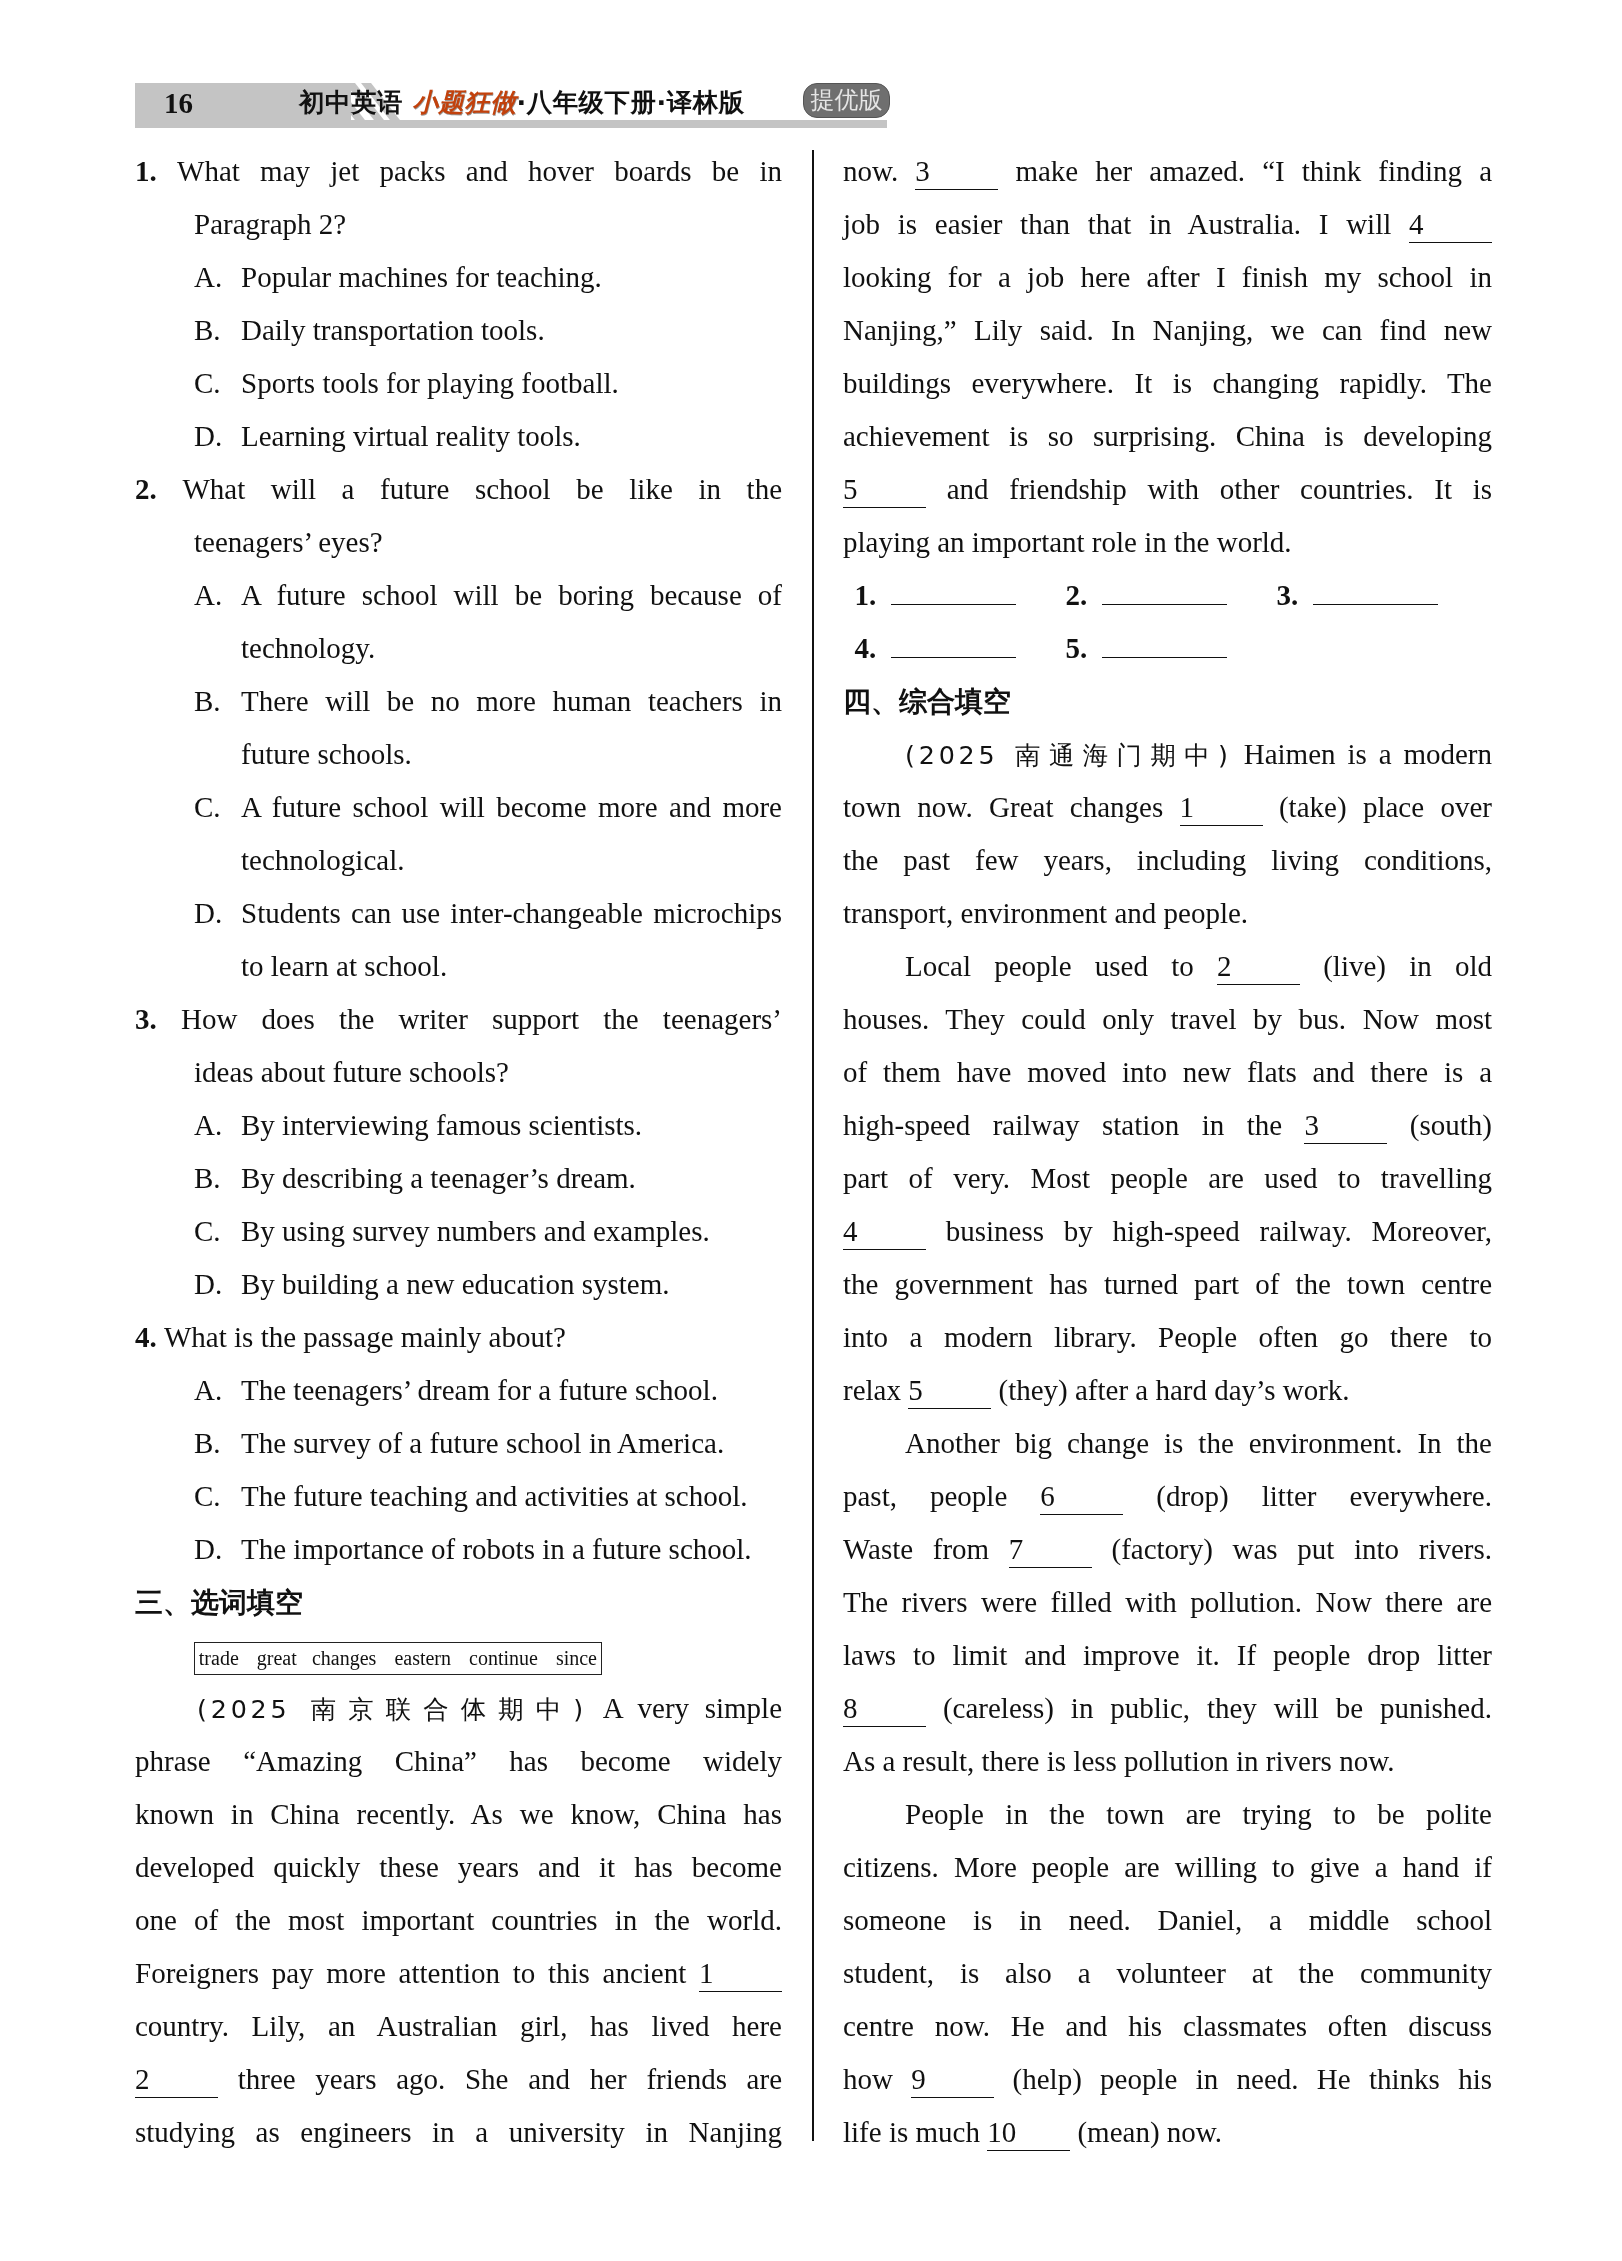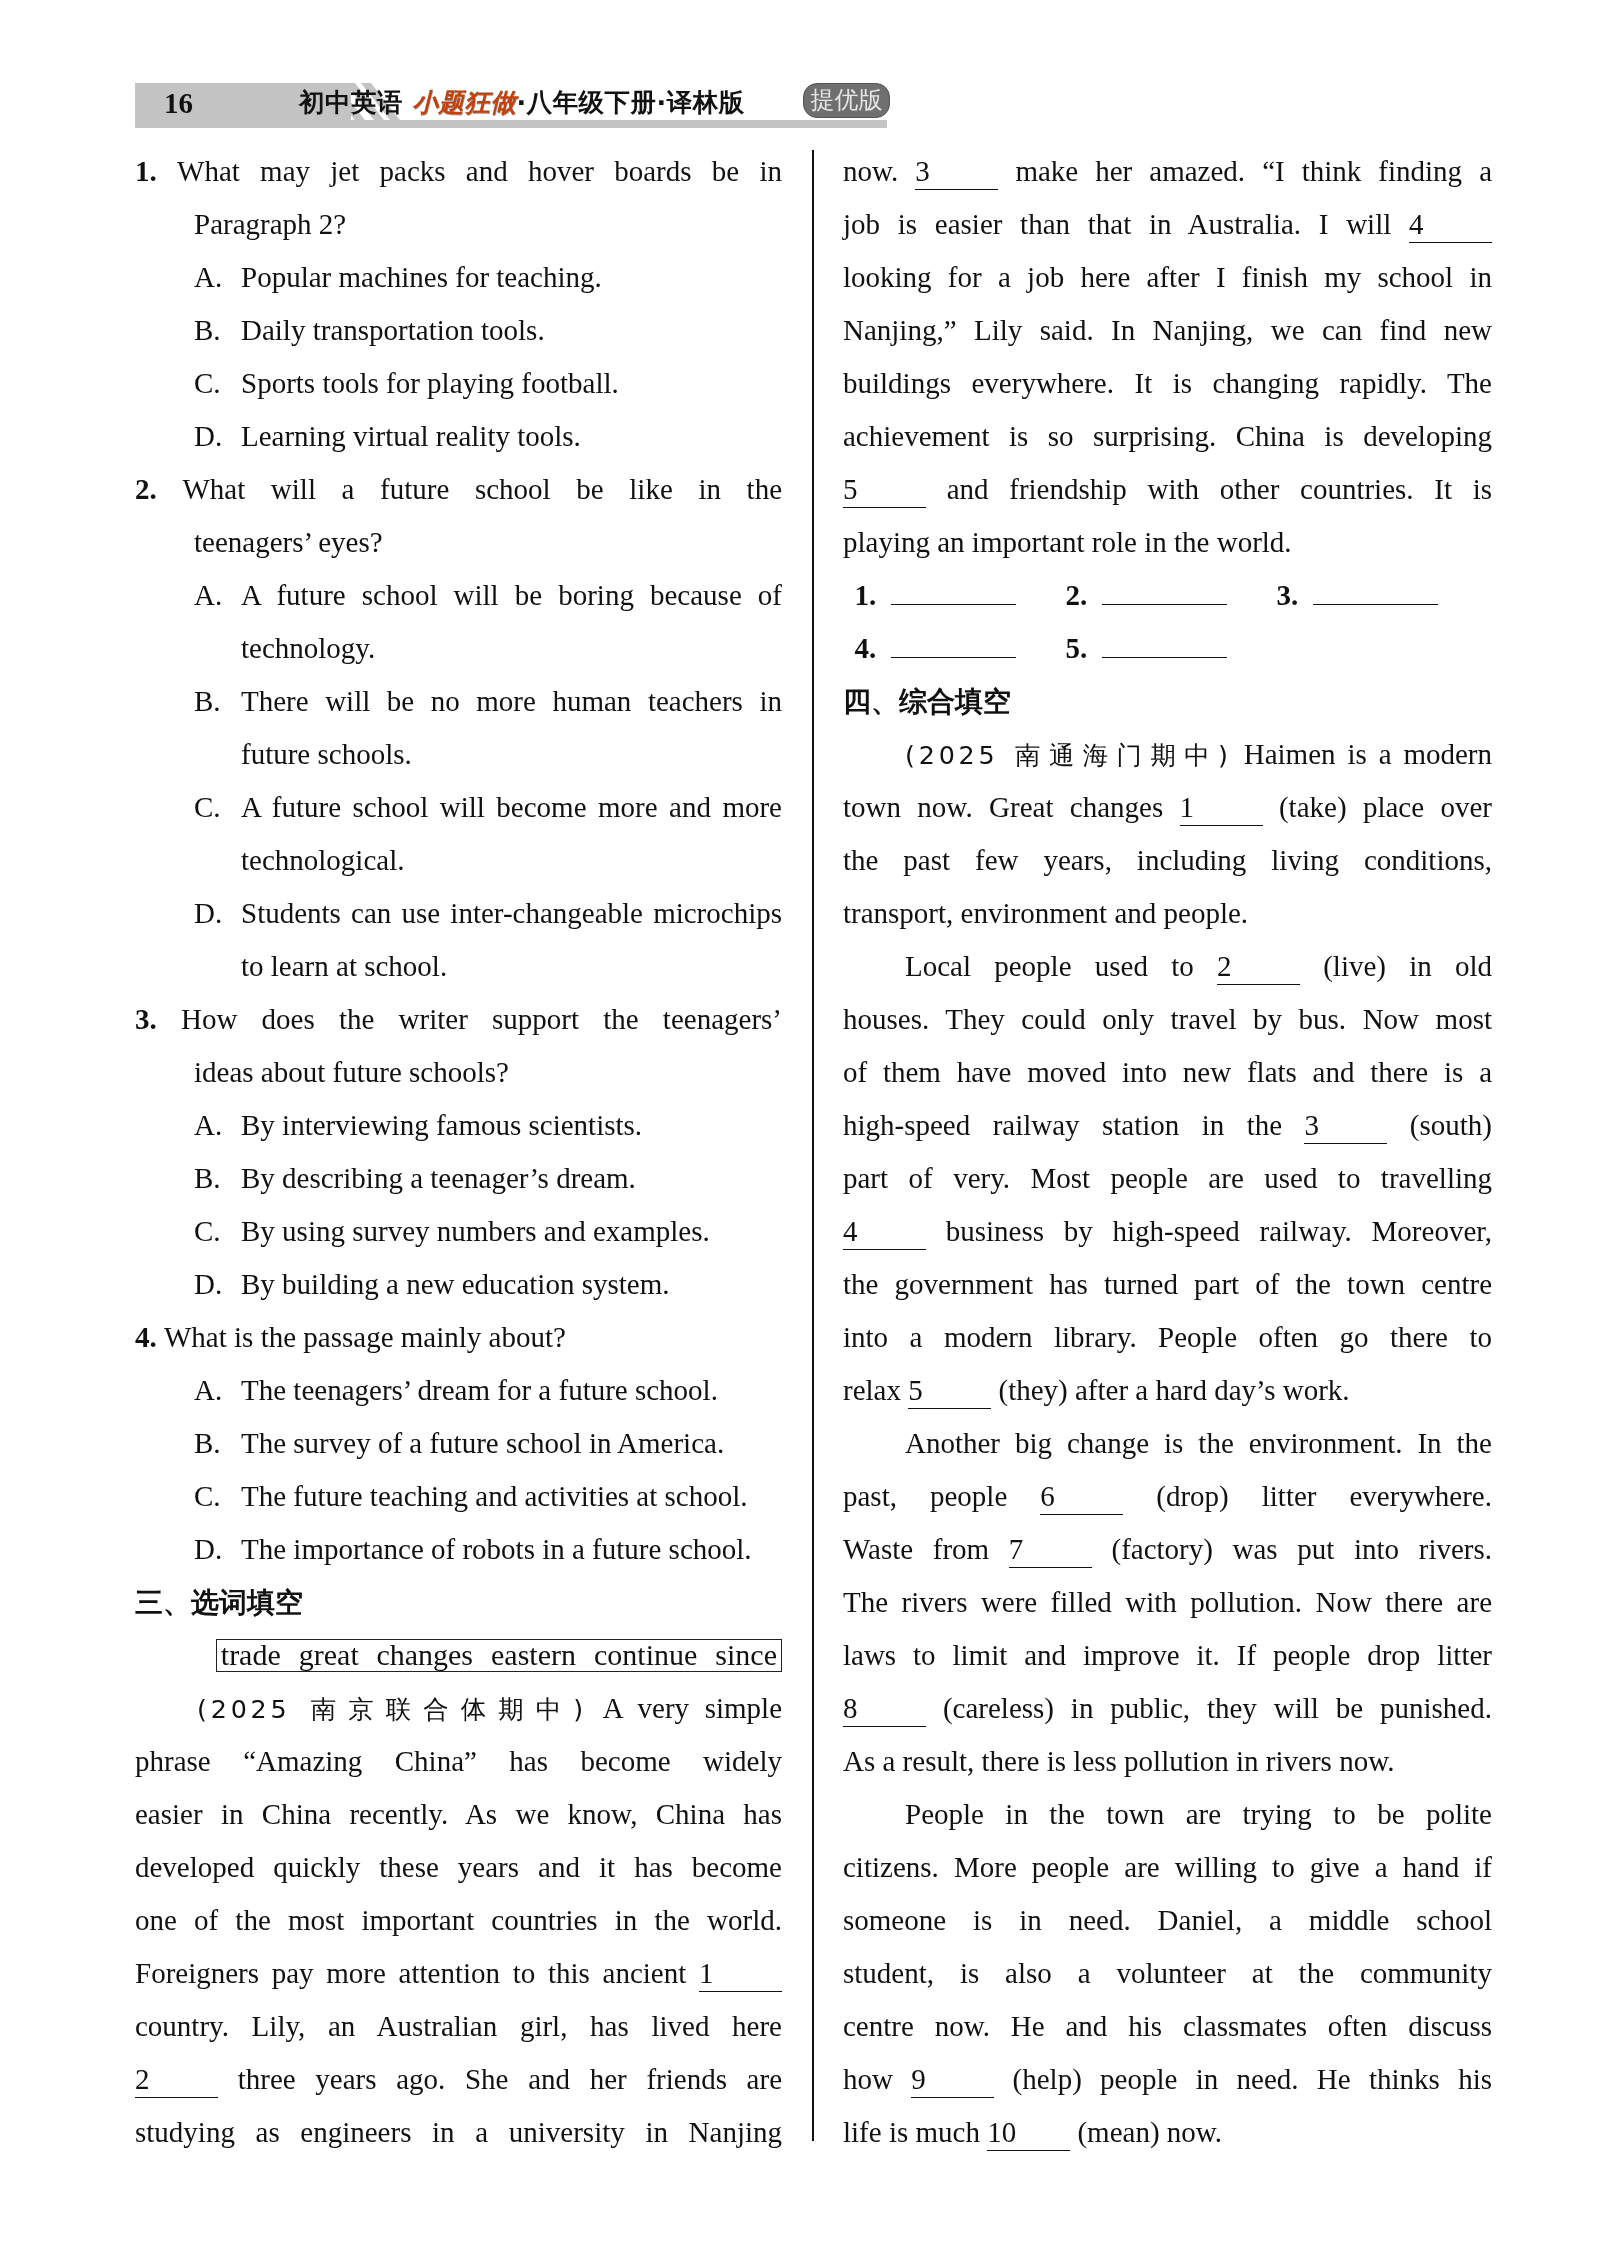--- a/index.html
+++ b/index.html
@@ -29,22 +29,22 @@
   .line { display: block; text-align: justify; text-align-last: justify; white-space: nowrap; height: 53px; overflow: visible; }
   .line.last { text-align-last: left; }
   .qnum { font-weight: bold; }
   .q-line { padding-left: 0; }
   .q-cont { padding-left: 59px; }
   .opt { padding-left: 59px; text-align-last: left; }
   .opt-cont { padding-left: 106px; }
   .opt .letter { display: inline-block; width: 47px; }
 
   .section-title { font-family: "DejaVu Sans", sans-serif; font-weight: bold; font-size: 28px; }
-  .wordbox { display: inline-block; border: 1.3px solid #222; padding: 0 3.8px; line-height: 30.5px; font-size: 30px;
-             word-spacing: 10.2px; margin-left: 81px; }
+  .wordbox { display: inline-block; border: 1.3px solid #222; padding: 0 3.8px; line-height: 30.5px; font-size: 20px;
+             word-spacing: 10.2px; margin-left: 59px; }
   .wordbox span { margin-right: 18px; }
   .wordbox span:last-child { margin-right: 0; }
   .indent { padding-left: 62px; }
   .blank { display: inline-block; border-bottom: 1.3px solid #111; text-align: center; line-height: 36px; min-width: 83px; }
   .ans-row { display: flex; }
   .ans-item { width: 211px; font-weight: bold; }
   .ans-item .num { display: inline-block; width: 37px; padding-left: 11.4px; }
   .ans-item .ans-blank { display: inline-block; width: 125px; border-bottom: 1.3px solid #111; height: 25.4px; vertical-align: baseline; }
   .cn { font-family: "DejaVu Sans", sans-serif; font-size: 25.4px; letter-spacing: 3.8px; }
 </style>
@@ -92,21 +92,21 @@
     <div class="line opt last"><span class="letter">D.</span><span>By building a new education system.</span></div>
     <div class="line q-line last"><span class="qnum">4. </span><span>What is the passage mainly about?</span></div>
     <div class="line opt last"><span class="letter">A.</span><span>The teenagers’ dream for a future school.</span></div>
     <div class="line opt last"><span class="letter">B.</span><span>The survey of a future school in America.</span></div>
     <div class="line opt last"><span class="letter">C.</span><span>The future teaching and activities at school.</span></div>
     <div class="line opt last"><span class="letter">D.</span><span>The importance of robots in a future school.</span></div>
     <div class="line last section-title">三、选词填空</div>
     <div class="line last"><span class="wordbox"><span>trade</span><span>great changes</span><span>eastern</span><span>continue</span><span>since</span></span></div>
     <div class="line indent"><span class="cn">(2025 南京联合体期中)</span> <span>A very simple</span></div>
     <div class="line"><span>phrase “Amazing China” has become widely</span></div>
-    <div class="line"><span>easier in China recently. As we know, China has</span></div>
+    <div class="line"><span>known in China recently. As we know, China has</span></div>
     <div class="line"><span>developed quickly these years and it has become</span></div>
     <div class="line"><span>one of the most important countries in the world.</span></div>
     <div class="line"><span>Foreigners pay more attention to this ancient</span> <span class="blank">1</span></div>
     <div class="line"><span>country. Lily, an Australian girl, has lived here</span></div>
     <div class="line"><span class="blank">2</span> <span>three years ago. She and her friends are</span></div>
     <div class="line"><span>studying as engineers in a university in Nanjing</span></div>
   </div>
 <div class="col col-right" id="col-right">
     <div class="line"><span>now.</span> <span class="blank">3</span> <span>make her amazed. “I think finding a</span></div>
     <div class="line"><span>job is easier than that in Australia. I will</span> <span class="blank">4</span></div>

